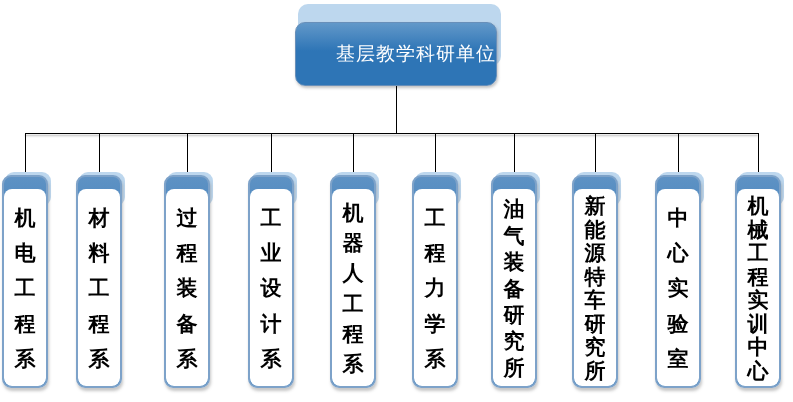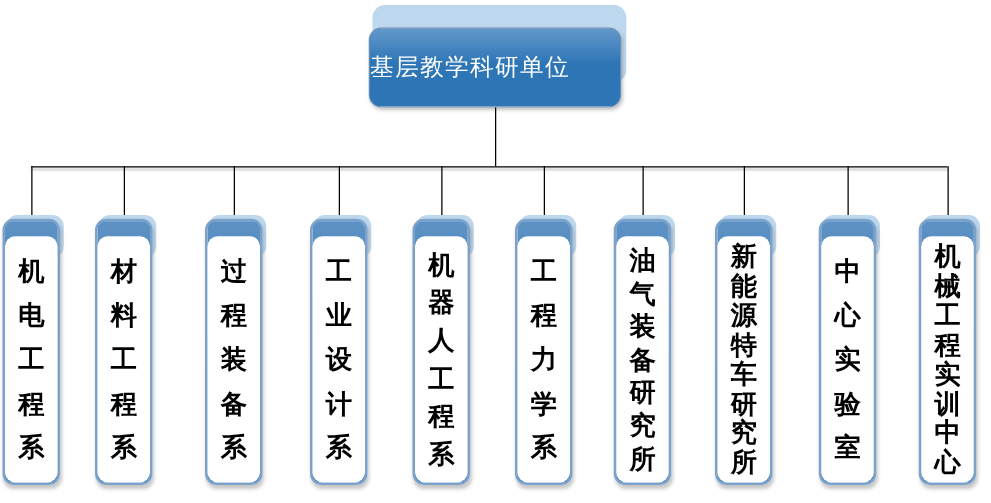--- a/index.html
+++ b/index.html
@@ -32,21 +32,21 @@
     top: 22px;
     width: 202px;
     height: 64px;
     background: linear-gradient(180deg, #6298c9 0%, var(--node-blue) 45%);
     border: 1px solid #imagine;
     border: 1px solid #688fb9;
     border-radius: 10px;
     box-sizing: border-box;
     display: flex;
     align-items: center;
-    justify-content: flex-start;
+    justify-content: flex-end;
     box-shadow: 1px 2px 3px rgba(120,120,120,0.45);
   }
   .root-label {
     color: var(--root-text);
     font-size: 19px;
     letter-spacing: 1px;
     white-space: nowrap;
   }
 
   

